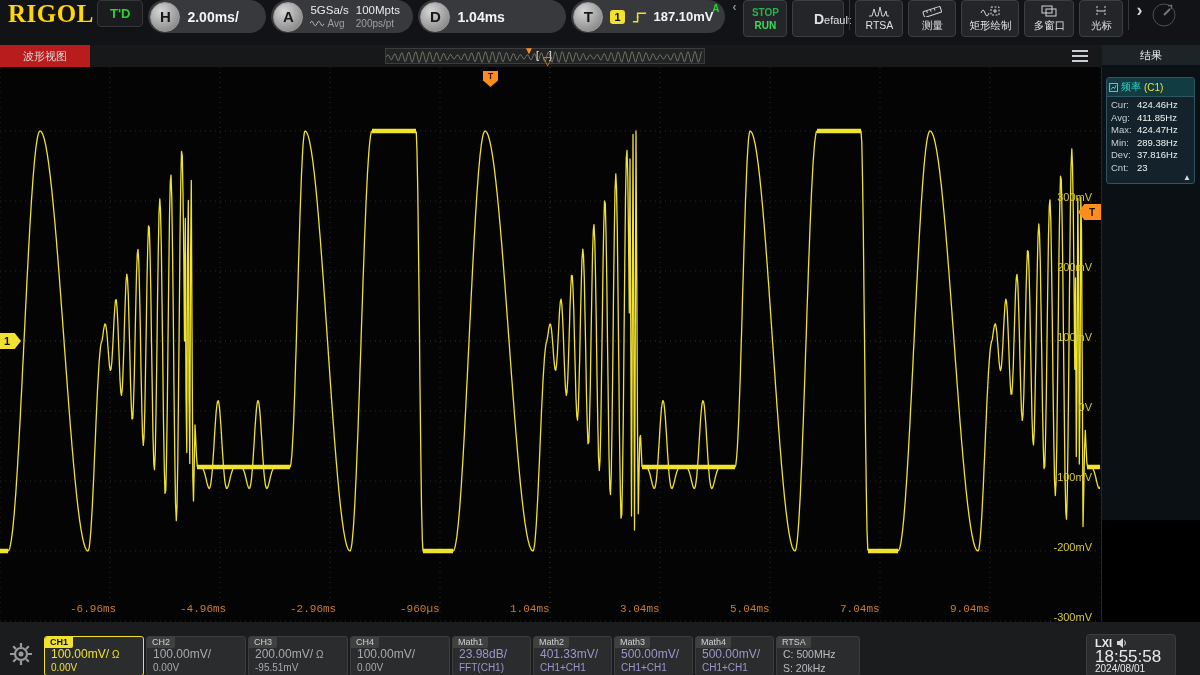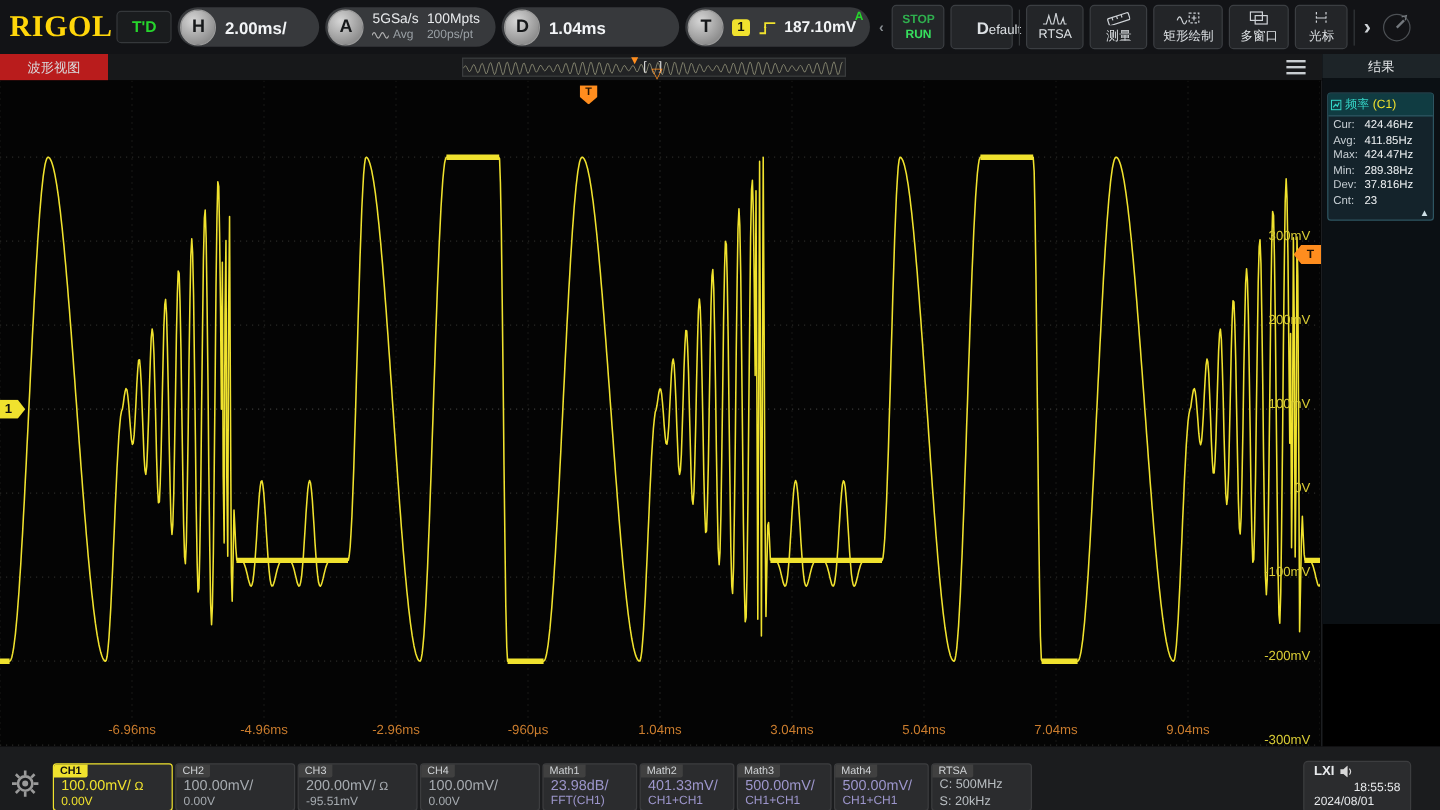--- a/index.html
+++ b/index.html
@@ -1,21 +1,21 @@
 <!DOCTYPE html>
 <html><head>
 <meta charset="utf-8">
 <style>
   html,body{margin:0;padding:0;background:#000;}
   body{width:1200px;height:675px;position:relative;overflow:hidden;
        font-family:"Liberation Sans",sans-serif;-webkit-font-smoothing:antialiased;}
 
   
   #topbar{position:absolute;left:0;top:0;width:1200px;height:45px;background:#121316;
-          display:flex;align-items:center;gap:5px;padding:0 4px 0 8px;box-sizing:border-box;}
+          display:flex;align-items:flex-start;gap:5px;padding:0 4px 0 8px;box-sizing:border-box;}
   .logo{font-family:"Liberation Serif",serif;font-size:25px;font-weight:bold;color:#ffd60a;
         width:84px;letter-spacing:.5px;}
   .td{color:#27d52d;font-weight:bold;font-size:13px;background:#1a1c1e;border:1px solid #35383b;
       border-radius:4px;padding:5px 12px;}
   .grp{background:#37393c;border-radius:17px;height:33px;display:flex;align-items:center;
        gap:7px;padding:0 8px 0 2px;box-sizing:border-box;position:relative;}
   .knob{width:28px;height:28px;border-radius:50%;flex:0 0 28px;
         background:radial-gradient(circle at 35% 30%,#d6d6d6,#767676);
         color:#16181a;font-weight:bold;font-size:15px;display:flex;align-items:center;
         justify-content:center;border:1px solid #9b9b9b;}
@@ -46,21 +46,21 @@
   .tl-marker{position:absolute;left:138px;top:-4px;color:#ff8d1e;font-size:10px;}
   .tl-brk{position:absolute;top:1px;color:#e6e6e6;font-size:10px;}
   .hamb{position:absolute;right:14px;top:5px;width:16px;cursor:pointer;}
   .hamb div{height:2px;background:#c9cdd1;margin:0 0 3px 0;}
   .center-tri{position:absolute;left:543px;top:9px;color:#ff8d1e;font-size:12px;z-index:6;}
 
   
   #plot{position:absolute;left:0;top:67px;width:1102px;height:555px;background:#040404;
         overflow:hidden;border-right:1px solid #24262a;box-sizing:border-box;}
   .vlab{position:absolute;right:9px;width:60px;text-align:right;font-size:11px;color:#d8cb35;}
-  .tlab{position:absolute;top:536px;width:80px;text-align:center;font-size:11px;color:#cb7d2e;}
+  .tlab{position:absolute;top:536px;width:80px;text-align:left;font-size:11px;color:#cb7d2e;font-family:Liberation Mono, monospace;}
   .chmark{position:absolute;left:0;top:266px;width:21px;height:16px;background:#f0e22e;color:#111;
           font-size:11px;font-weight:bold;display:flex;align-items:center;padding-left:4px;
           box-sizing:border-box;clip-path:polygon(0 0,70% 0,100% 50%,70% 100%,0 100%);}
   .trigtag{position:absolute;right:0;top:137px;width:23px;height:16px;background:#ff8d1e;color:#201203;
            font-size:10px;font-weight:bold;display:flex;align-items:center;justify-content:center;
            padding-left:5px;box-sizing:border-box;
            clip-path:polygon(28% 0,100% 0,100% 100%,28% 100%,0 50%);}
   .topflag{position:absolute;left:483px;top:4px;width:15px;height:16px;background:#ff8d1e;
            color:#241403;font-size:9px;font-weight:bold;display:flex;justify-content:center;
            clip-path:polygon(0 0,100% 0,100% 60%,50% 100%,0 60%);}
@@ -94,21 +94,21 @@
   .ch-active{border-color:#f0e22e;}
   .ch-active .tabname{background:#f0e22e;color:#111;font-weight:bold;}
   .ch-active .l1,.ch-active .l2{color:#f0e22e;}
   .mathbox .l1,.mathbox .l2{color:#9d96cc;}
   .rtsabox .l1,.rtsabox .l2{color:#b9bec2;font-size:10.5px;}
   .omega{font-size:10px;margin-left:3px;}
   .lxibox{margin-left:auto;margin-right:20px;width:90px;height:44px;background:#2b2c2e;
           border:1px solid #3c3d3f;border-radius:4px;box-sizing:border-box;
           padding:2px 8px;color:#e8eaec;cursor:pointer;}
   .lxibox .r1{display:flex;align-items:center;gap:4px;font-size:11px;font-weight:bold;line-height:13px;}
-  .lxibox .r2{font-size:10px;line-height:13px;text-align:right;} .lxibox .r3{font-size:10px;line-height:12px;}
+  .lxibox .r2{font-size:17px;line-height:13px;} .lxibox .r3{font-size:10px;line-height:12px;}
 </style>
 </head>
 <body>
 
 <header id="topbar">
   <div class="logo">RIGOL</div>
   <div class="td">T'D</div>
 
   <div class="grp" style="width:118px">
     <div class="knob">H</div>

